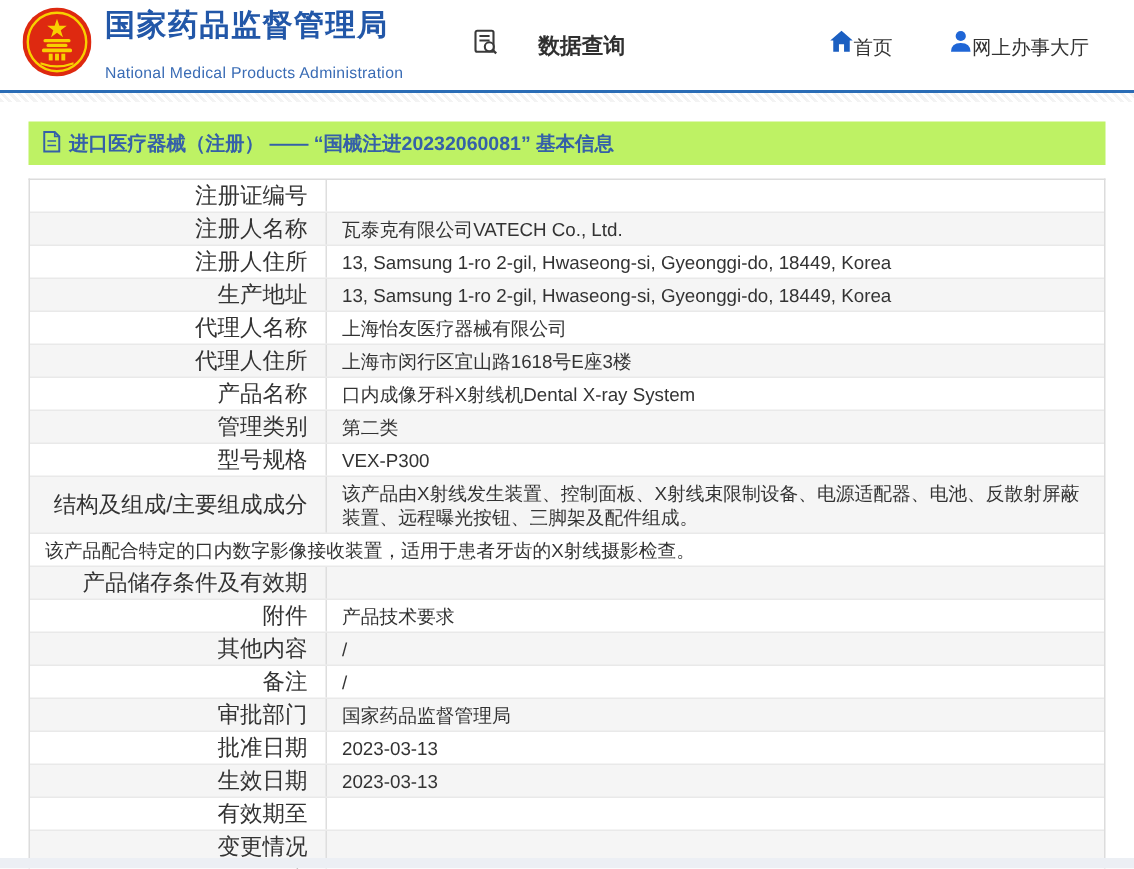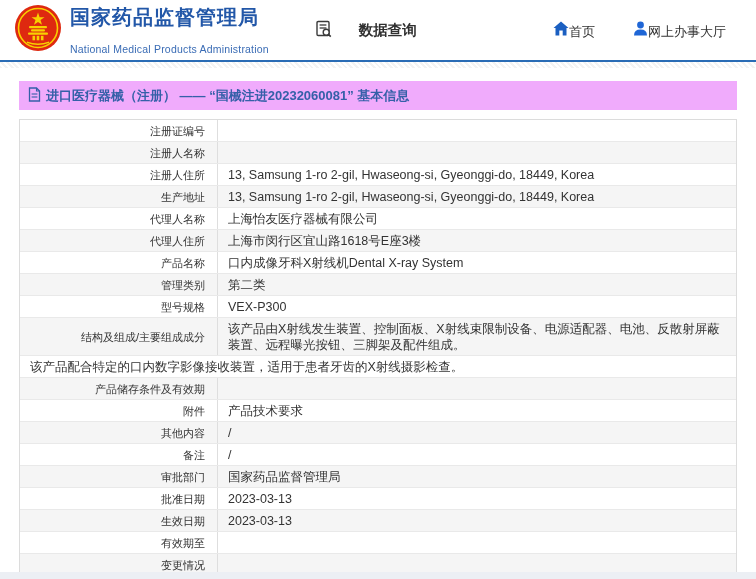--- a/index.html
+++ b/index.html
@@ -28,33 +28,33 @@
     display:flex; align-items:center; margin-left:46px; cursor:pointer;
     font-size:14.5px; font-weight:700; color:#303030;gap:22px;
   }
   .dataquery svg { margin-right:4px; }
   .top-nav { margin-left:auto; display:flex; gap:38px; margin-right:8px; }
   .nav-item { display:flex; align-items:center; cursor:pointer; }
   .nav-item .nav-label { font-size:13px; color:#333; margin-top:4px; }
   
   .content { padding:0 19px; }
   .breadcrumb {
-    margin-top:13px; height:29px; background:#f0abfc;
+    margin-top:13px; height:29px; background:#bef264;
     display:flex; align-items:center; padding:0 9px;
     font-size:13px; font-weight:bold; color:#3560a8;
   }
   .breadcrumb svg { margin-right:5px; flex:none; }
   
   .dtable { margin-top:9px; border:1px solid #dcdcdc; border-bottom:none; }
   .trow { display:flex; min-height:21px; border-bottom:1px solid #e9e9e9; background:#fff; }
   .trow:nth-child(even) { background:#f5f5f5; }
   .tlabel {
     width:198px; flex:none; text-align:right;
     padding:2.5px 12px 2.5px 4px; border-right:1px solid #dedede;
-    font-size:11px; line-height:16px; color:#333;
+    font-size:15px; line-height:16px; color:#333;
     display:flex; justify-content:flex-end; align-items:center; gap:2px;
   }
   .tvalue {
     flex:1; padding:2.5px 8px 2.5px 10px;
     font-size:12.5px; line-height:16px; color:#333;
     display:flex; align-items:center; flex-wrap:wrap;
   }
   .vlink { color:#4396f0; text-decoration:none; cursor:pointer; }
   
   .footer-strip {
@@ -141,20 +141,21 @@
     <div class="dtable">
         <div class="trow">
           <div class="tlabel">
             <span>注册证编号</span>
           </div>
         </div>
         <div class="trow">
           <div class="tlabel">
             <span>注册人名称</span>
           </div>
+          <div class="tvalue">瓦泰克有限公司VATECH Co., Ltd.</div>
         </div>
         <div class="trow">
           <div class="tlabel">
             <span>注册人住所</span>
           </div>
           <div class="tvalue">13, Samsung 1-ro 2-gil, Hwaseong-si, Gyeonggi-do, 18449, Korea</div>
         </div>
         <div class="trow">
           <div class="tlabel">
             <span>生产地址</span>

